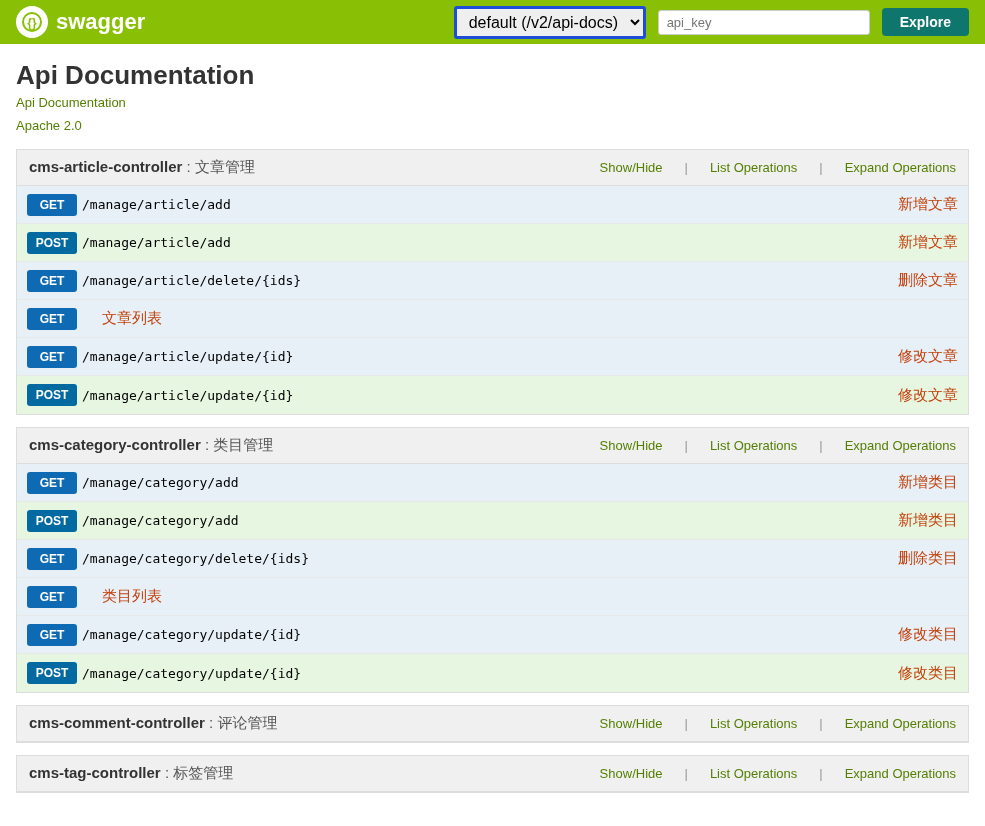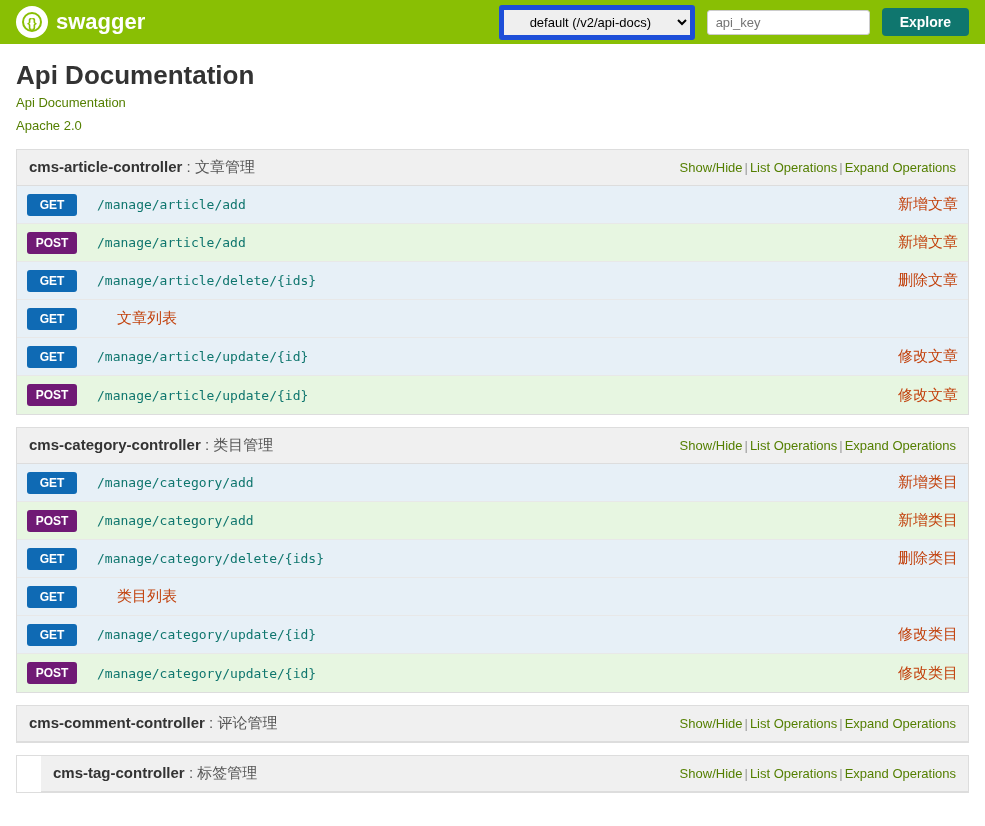--- a/index.html
+++ b/index.html
@@ -29,31 +29,31 @@
       border-radius: 50%;
       display: flex;
       align-items: center;
       justify-content: center;
       color: #89bf04;
       font-weight: bold;
       font-size: 16px;
     }
     .header-spacer { flex: 1; }
     .header-select {
-      padding: 4px 22px;
-      border: 5px solid #1d4ed8;
+      padding: 4px 8px;
+      border: 3px solid #1d4ed8;
       border-radius: 3px;
-      font-size: 13px;
+      font-size: 16px;
       cursor: pointer;
     }
     .header-apikey {
       padding: 4px 8px;
       border: 1px solid #ccc;
       border-radius: 3px;
-      width: 163px;
+      width: 212px;
       font-size: 13px;
       color: #999;
     }
     .header-explore {
       background: #0f766e;
       color: white;
       border: none;
       padding: 6px 18px;
       border-radius: 4px;
       font-size: 14px;
@@ -106,21 +106,21 @@
       color: #333;
       flex: 1;
     }
     .controller-title .cn-label {
       font-weight: normal;
       color: #555;
     }
     .controller-actions {
       display: flex;
       align-items: center;
-      gap: 0;
+      gap: 20px;
       font-size: 13px;
       color: #547f00;
     }
     .controller-actions a {
       color: #547f00;
       text-decoration: none;
       cursor: pointer;
     }
     .controller-actions .sep {
       color: #999;
@@ -146,34 +146,34 @@
     }
 
     .method-badge {
       color: white;
       font-size: 12px;
       font-weight: bold;
       padding: 4px 8px;
       border-radius: 3px;
       min-width: 50px;
       text-align: center;
-      margin-right: 20px;
+      margin-right: 5px;
       flex-shrink: 0;
     }
     .method-badge.get {
       background: #0f6ab4;
     }
     .method-badge.post {
-      background: #701a75;
+      background: #0369a1;
     }
 
     .api-path {
       flex: 1;
       font-size: 13px;
-      color: #0f766e;
+      color: #000000;
       font-family: monospace;
     }
     .api-desc {
       color: #c2410c;
       font-size: 15px;
       text-align: right;
       min-width: 80px;
     }
   </style>
 </head>
@@ -294,21 +294,21 @@
           <span class="controller-title"><strong>cms-comment-controller</strong> <span class="cn-label">: 评论管理</span></span>
           <div class="controller-actions">
             <a>Show/Hide</a>
             <span class="sep">|</span>
             <a>List Operations</a>
             <span class="sep">|</span>
             <a>Expand Operations</a>
           </div>
         </div>
       </div>
-      <div class="controller-section section-gap-top" style="margin-top: 12px; padding-left: 24px;">
+      <div class="controller-section section-gap-top" style="margin-top: 12px;">
         <div class="controller-header">
           <span class="controller-title"><strong>cms-tag-controller</strong> <span class="cn-label">: 标签管理</span></span>
           <div class="controller-actions">
             <a>Show/Hide</a>
             <span class="sep">|</span>
             <a>List Operations</a>
             <span class="sep">|</span>
             <a>Expand Operations</a>
           </div>
         </div>

